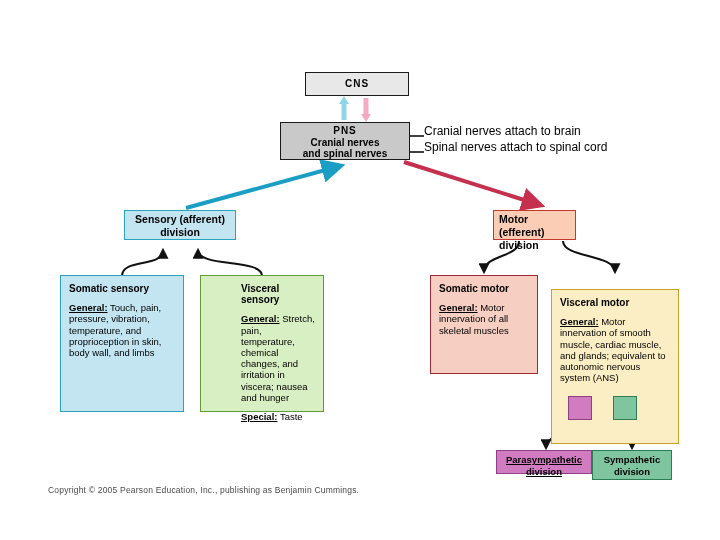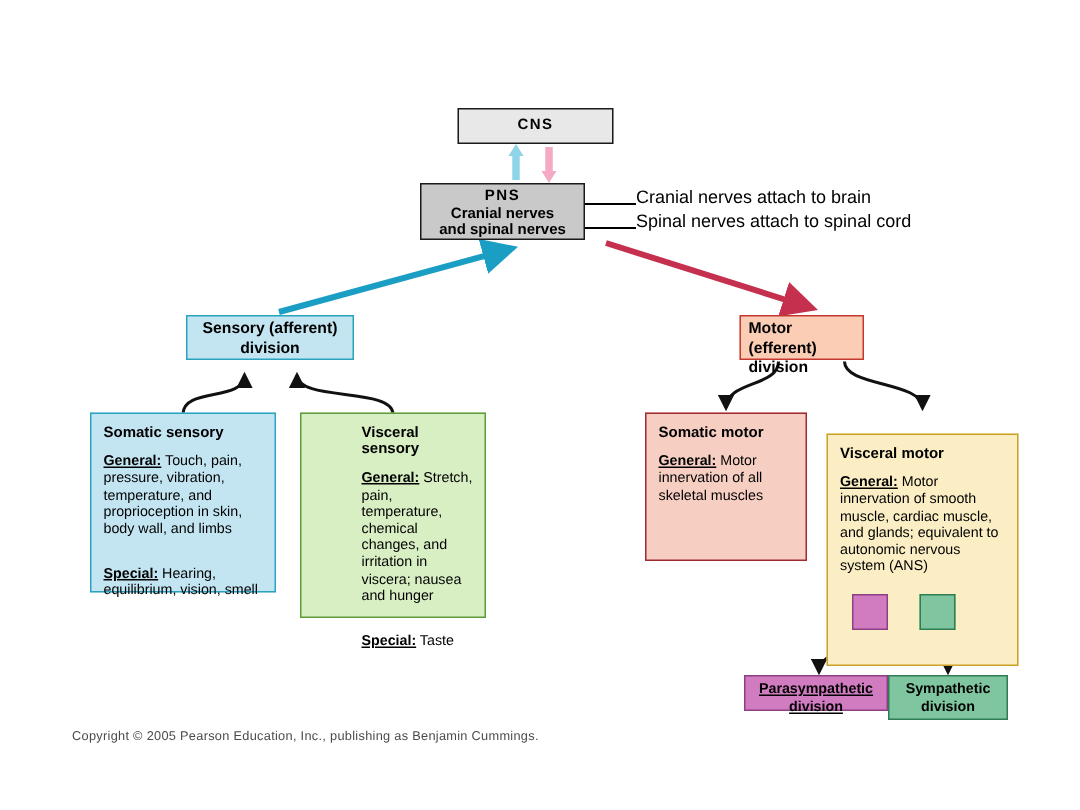--- a/index.html
+++ b/index.html
@@ -38,21 +38,21 @@
     left: 305px; top: 72px;
     width: 104px; height: 24px;
     background: #e8e8e8;
     border: 1.5px solid #1a1a1a;
     font-size: 10px;
     letter-spacing: 1px;
     line-height: 22px;
   }
   .pns-box {
     left: 280px; top: 122px;
-    width: 110px; height: 38px;
+    width: 130px; height: 38px;
     background: #c9c9c9;
     border: 1.5px solid #1a1a1a;
     font-size: 10px;
     line-height: 11.5px;
     padding-top: 2px;
   }
   .pns-box .pns-title { letter-spacing: 1px; }
 
   
   .annotation {
@@ -97,27 +97,27 @@
     font-size: 9.5px;
     line-height: 11.2px;
     padding: 7px 7px 6px 8px;
   }
   .detail .hdr {
     font-weight: bold;
     font-size: 10px;
     margin-bottom: 8px;
     display: block;
   }
-  .detail .para { display: block; margin-bottom: 19px; }
+  .detail .para { display: block; margin-bottom: 8px; }
   .detail .para:last-child { margin-bottom: 0; }
   .detail .lbl { text-decoration: underline; font-weight: bold; }
 
   .somatic-sensory {
     left: 60px; top: 275px;
-    width: 124px; height: 120px;
+    width: 124px; height: 137px;
     background: #c3e5f2;
     border: 1.5px solid #2aa3bf;
   }
   .visceral-sensory {
     left: 200px; top: 275px;
     width: 124px; height: 137px;
     background: #d8eec3;
     border: 1.5px solid #5f9c3a;
     padding-left: 40px;
   }
@@ -247,21 +247,20 @@
   </div>
 
   <div class="box motor-div">
     <div>Motor (efferent)</div>
     <div>division</div>
   </div>
 
   <div class="detail somatic-sensory">
     <span class="hdr">Somatic sensory</span>
     <span class="para"><span class="lbl">General:</span><span> Touch, pain, pressure, vibration, temperature, and proprioception in skin, body wall, and limbs</span></span>
-    <span class="para"><span class="lbl">Special:</span><span> Hearing, equilibrium, vision, smell</span></span>
   </div>
 
   <div class="detail visceral-sensory">
     <span class="hdr">Visceral sensory</span>
     <span class="para"><span class="lbl">General:</span><span> Stretch, pain, temperature, chemical changes, and irritation in viscera; nausea and hunger</span></span>
     <span class="para"><span class="lbl">Special:</span><span> Taste</span></span>
   </div>
 
   <div class="detail somatic-motor">
     <span class="hdr">Somatic motor</span>

